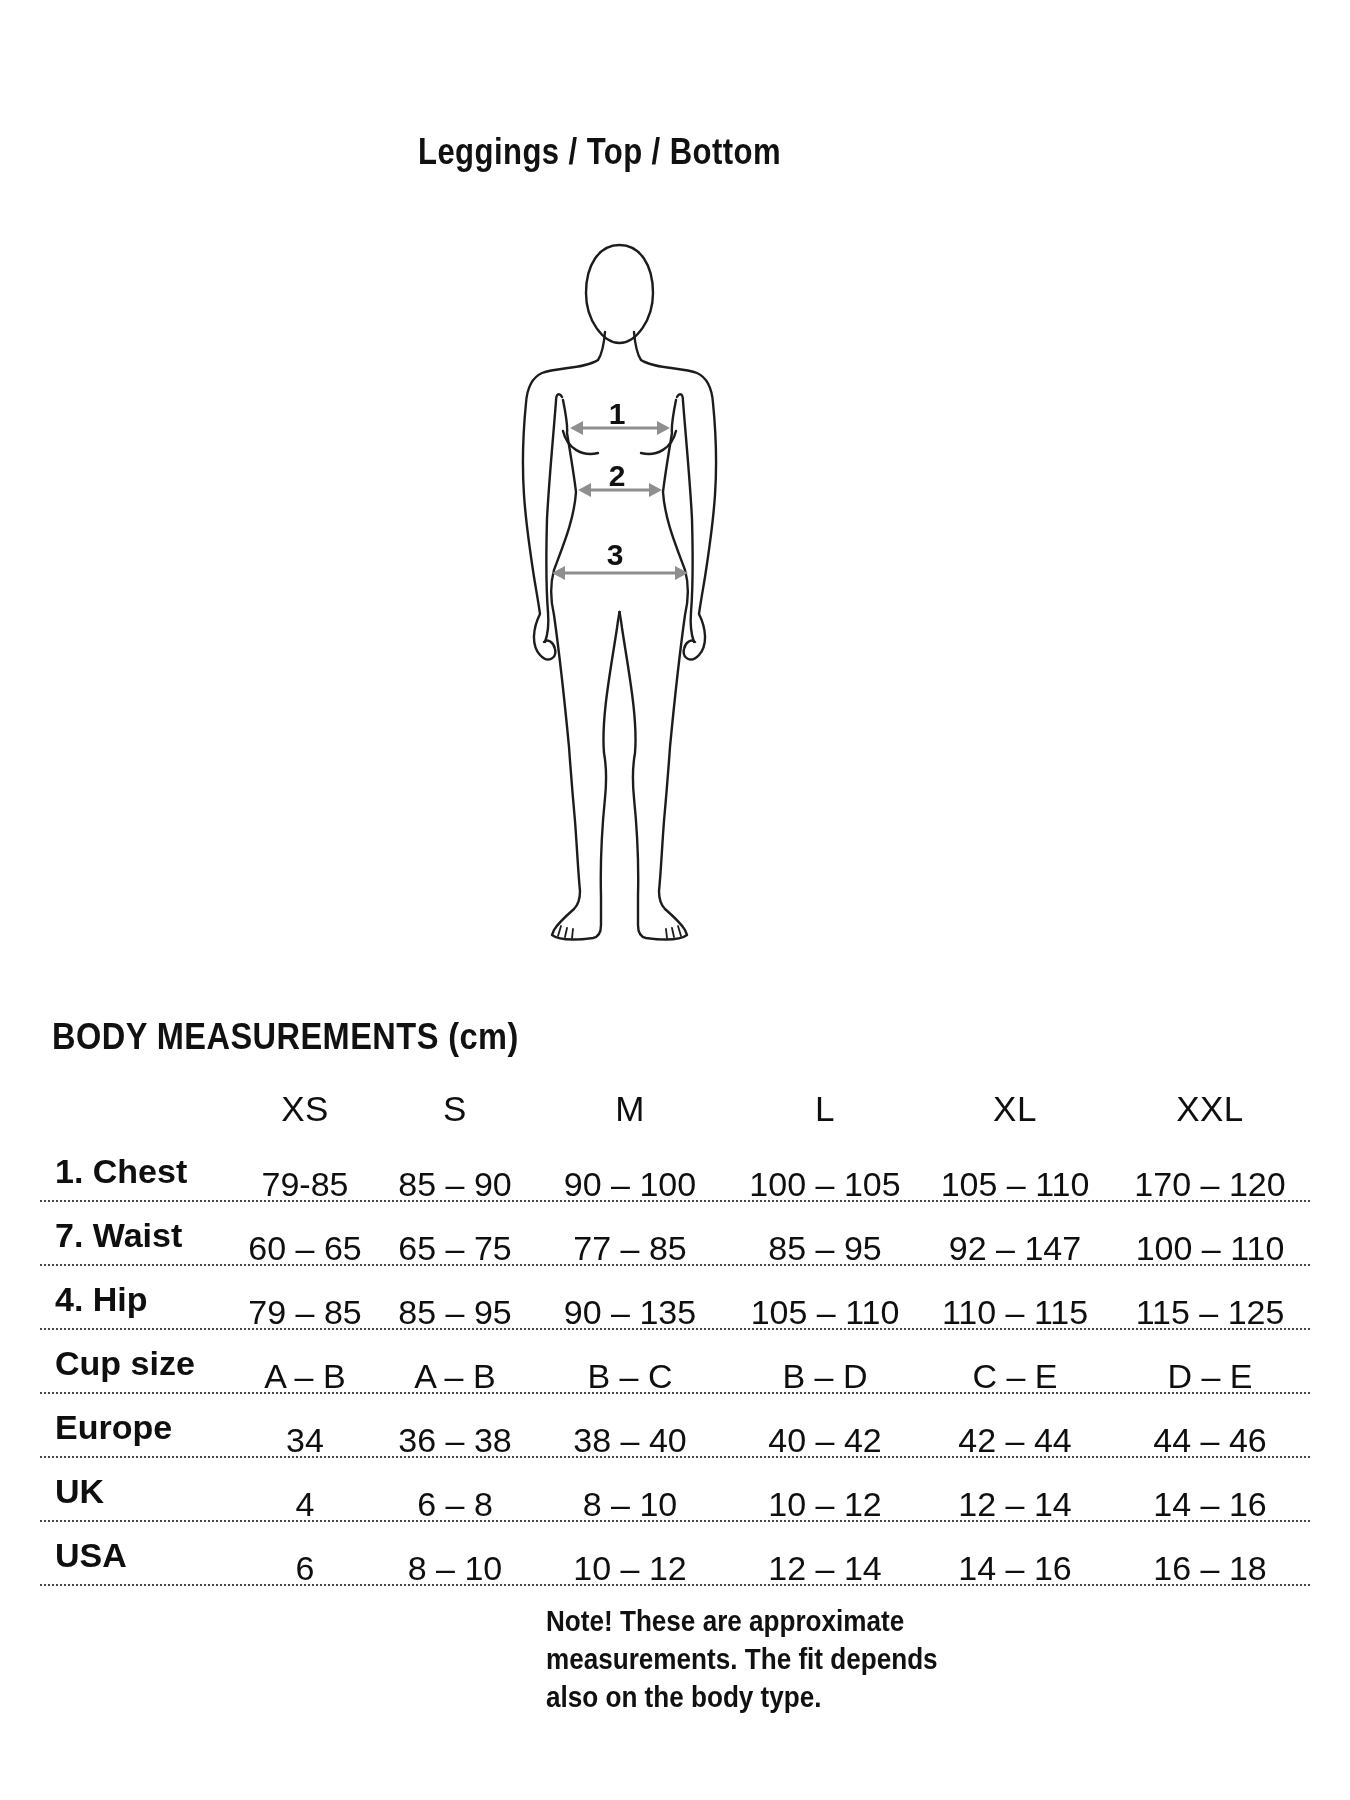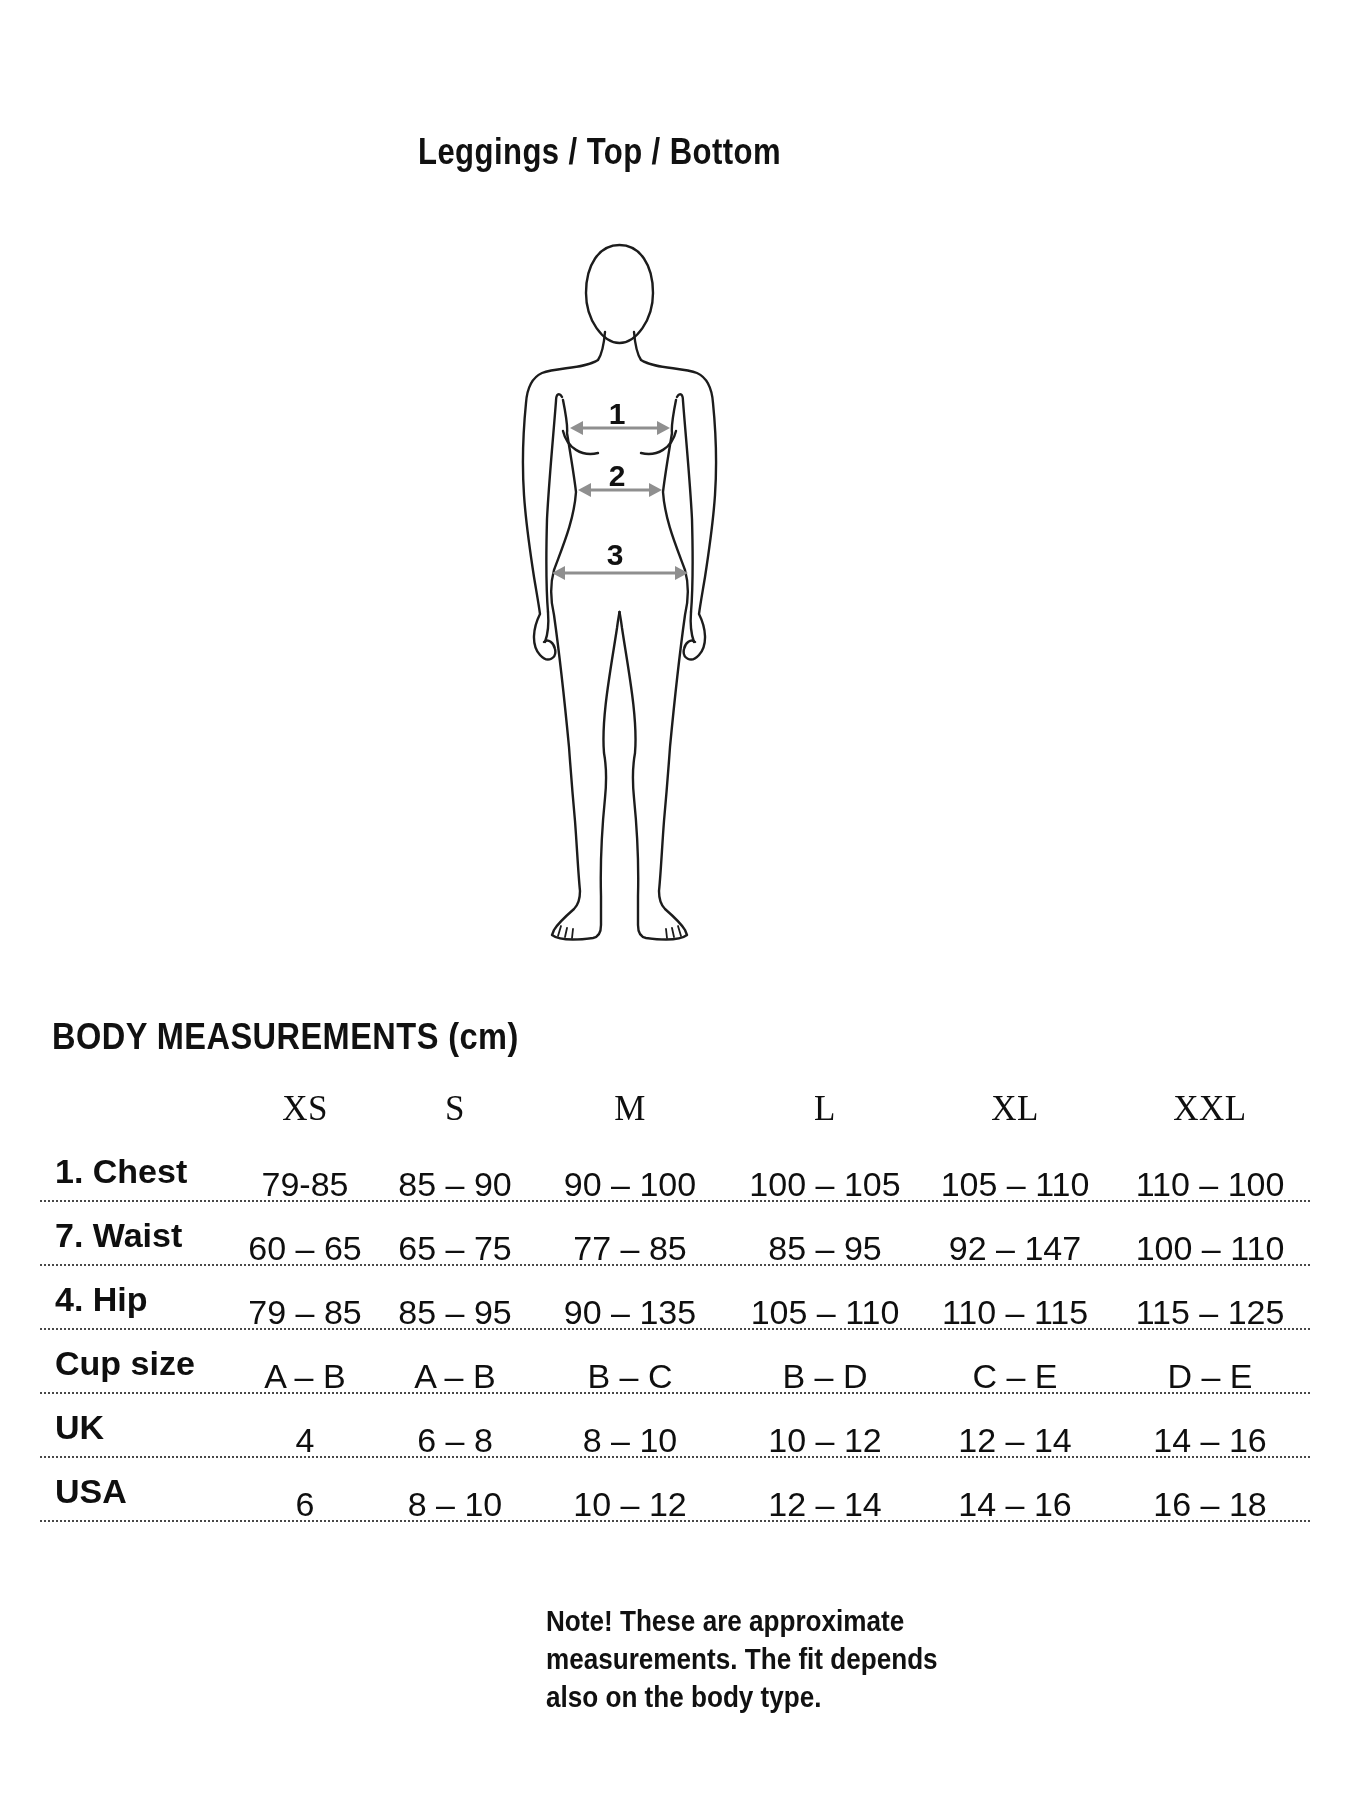--- a/index.html
+++ b/index.html
@@ -19,21 +19,21 @@
     font-size:37px;font-weight:700;letter-spacing:0.5px;white-space:nowrap;
     transform:scaleX(0.88);transform-origin:left top;
   }
 
   .size-table{position:absolute;left:40px;top:1080px;width:1270px;}
   .trow{display:flex;height:62px;border-bottom:2px dotted #484848;align-items:center;}
   .trow.header{height:58px;border-bottom:none;}
   .cell{display:flex;align-items:center;justify-content:center;font-size:34px;color:#0f0f0f;}
   .c0{width:190px;justify-content:flex-start;padding-left:15px;box-sizing:border-box;font-weight:bold;}
   .c1{width:150px;} .c2{width:150px;} .c3{width:200px;} .c4{width:190px;} .c5{width:190px;} .c6{width:200px;}
-  .trow.header .cell{font-size:35px;font-weight:500;letter-spacing:0.5px;font-family:Liberation Serif, serif;}
+  .trow.header .cell{font-size:35px;font-weight:500;letter-spacing:0.5px;}
   .rowlabel{transform:translateY(2px);}
   .val{transform:translateY(-5px);margin-top:40px;}
 
   .note{
     position:absolute;left:546px;top:1602px;
     font-size:30px;font-weight:700;line-height:38px;white-space:nowrap;
     transform:scaleX(0.87);transform-origin:left top;
   }
 </style>
 </head>
@@ -111,21 +111,21 @@
       <div class="cell c6">XXL</div>
     </div>
 
     <div class="trow">
       <div class="cell c0 rowlabel">1. Chest</div>
       <div class="cell c1 val">79-85</div>
       <div class="cell c2 val">85 – 90</div>
       <div class="cell c3 val">90 – 100</div>
       <div class="cell c4 val">100 – 105</div>
       <div class="cell c5 val">105 – 110</div>
-      <div class="cell c6 val">110 – 100</div>
+      <div class="cell c6 val">170 – 120</div>
     </div>
 
     <div class="trow">
       <div class="cell c0 rowlabel">7. Waist</div>
       <div class="cell c1 val">60 – 65</div>
       <div class="cell c2 val">65 – 75</div>
       <div class="cell c3 val">77 – 85</div>
       <div class="cell c4 val">85 – 95</div>
       <div class="cell c5 val">92 – 147</div>
       <div class="cell c6 val">100 – 110</div>
@@ -144,20 +144,29 @@
     <div class="trow">
       <div class="cell c0 rowlabel">Cup size</div>
       <div class="cell c1 val">A – B</div>
       <div class="cell c2 val">A – B</div>
       <div class="cell c3 val">B – C</div>
       <div class="cell c4 val">B – D</div>
       <div class="cell c5 val">C – E</div>
       <div class="cell c6 val">D – E</div>
     </div>
 
+    <div class="trow">
+      <div class="cell c0 rowlabel">Europe</div>
+      <div class="cell c1 val">34</div>
+      <div class="cell c2 val">36 – 38</div>
+      <div class="cell c3 val">38 – 40</div>
+      <div class="cell c4 val">40 – 42</div>
+      <div class="cell c5 val">42 – 44</div>
+      <div class="cell c6 val">44 – 46</div>
+    </div>
 
     <div class="trow">
       <div class="cell c0 rowlabel">UK</div>
       <div class="cell c1 val">4</div>
       <div class="cell c2 val">6 – 8</div>
       <div class="cell c3 val">8 – 10</div>
       <div class="cell c4 val">10 – 12</div>
       <div class="cell c5 val">12 – 14</div>
       <div class="cell c6 val">14 – 16</div>
     </div>

